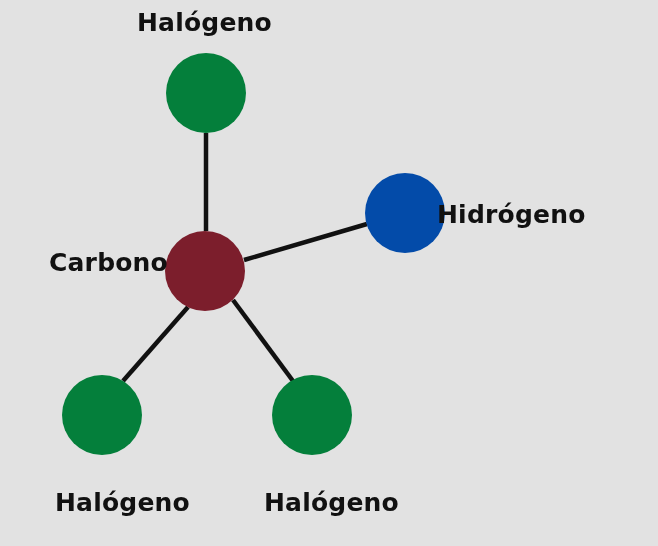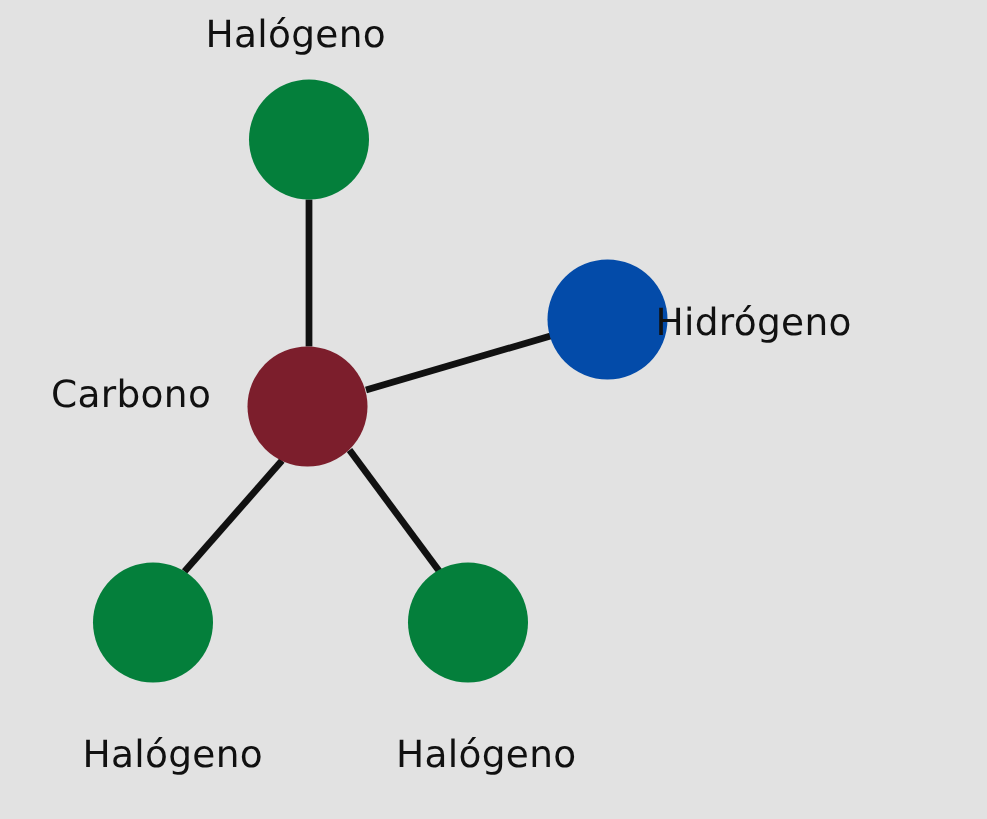--- a/index.html
+++ b/index.html
@@ -10,21 +10,21 @@
       overflow: hidden;
       font-family: "DejaVu Sans", "Liberation Sans", sans-serif;
     }
     svg.bonds { position: absolute; left: 0; top: 0; }
     .atom {
       position: absolute;
       border-radius: 50%;
     }
     .label {
       position: absolute;
-      font-weight: normal;
+      font-weight: bold;
       font-size: 25px;
       color: #111111;
       white-space: nowrap;
       line-height: 1;
       letter-spacing: 0.2px;
     }
   </style>
 </head>
 <body>
 
@@ -35,16 +35,16 @@
   <line x1="233" y1="300" x2="293" y2="381" stroke="#111111" stroke-width="4.5"></line>
 </svg>
 
 <div class="atom" style="left:166px; top:53px; width:80px; height:80px; background:#047f3b;"></div>
 <div class="atom" style="left:365px; top:173px; width:80px; height:80px; background:#034ba9;"></div>
 <div class="atom" style="left:165px; top:231px; width:80px; height:80px; background:#7c1e2c;"></div>
 <div class="atom" style="left:62px; top:375px; width:80px; height:80px; background:#047f3b;"></div>
 <div class="atom" style="left:272px; top:375px; width:80px; height:80px; background:#047f3b;"></div>
 
 <div class="label" style="left:137px; top:10px;">Halógeno</div>
-<div class="label" style="left:34px; top:250px;">Carbono</div>
+<div class="label" style="left:49px; top:250px;">Carbono</div>
 <div class="label" style="left:437px; top:202px;">Hidrógeno</div>
 <div class="label" style="left:55px; top:490px;">Halógeno</div>
 <div class="label" style="left:264px; top:490px;">Halógeno</div>
 
 </body></html>

